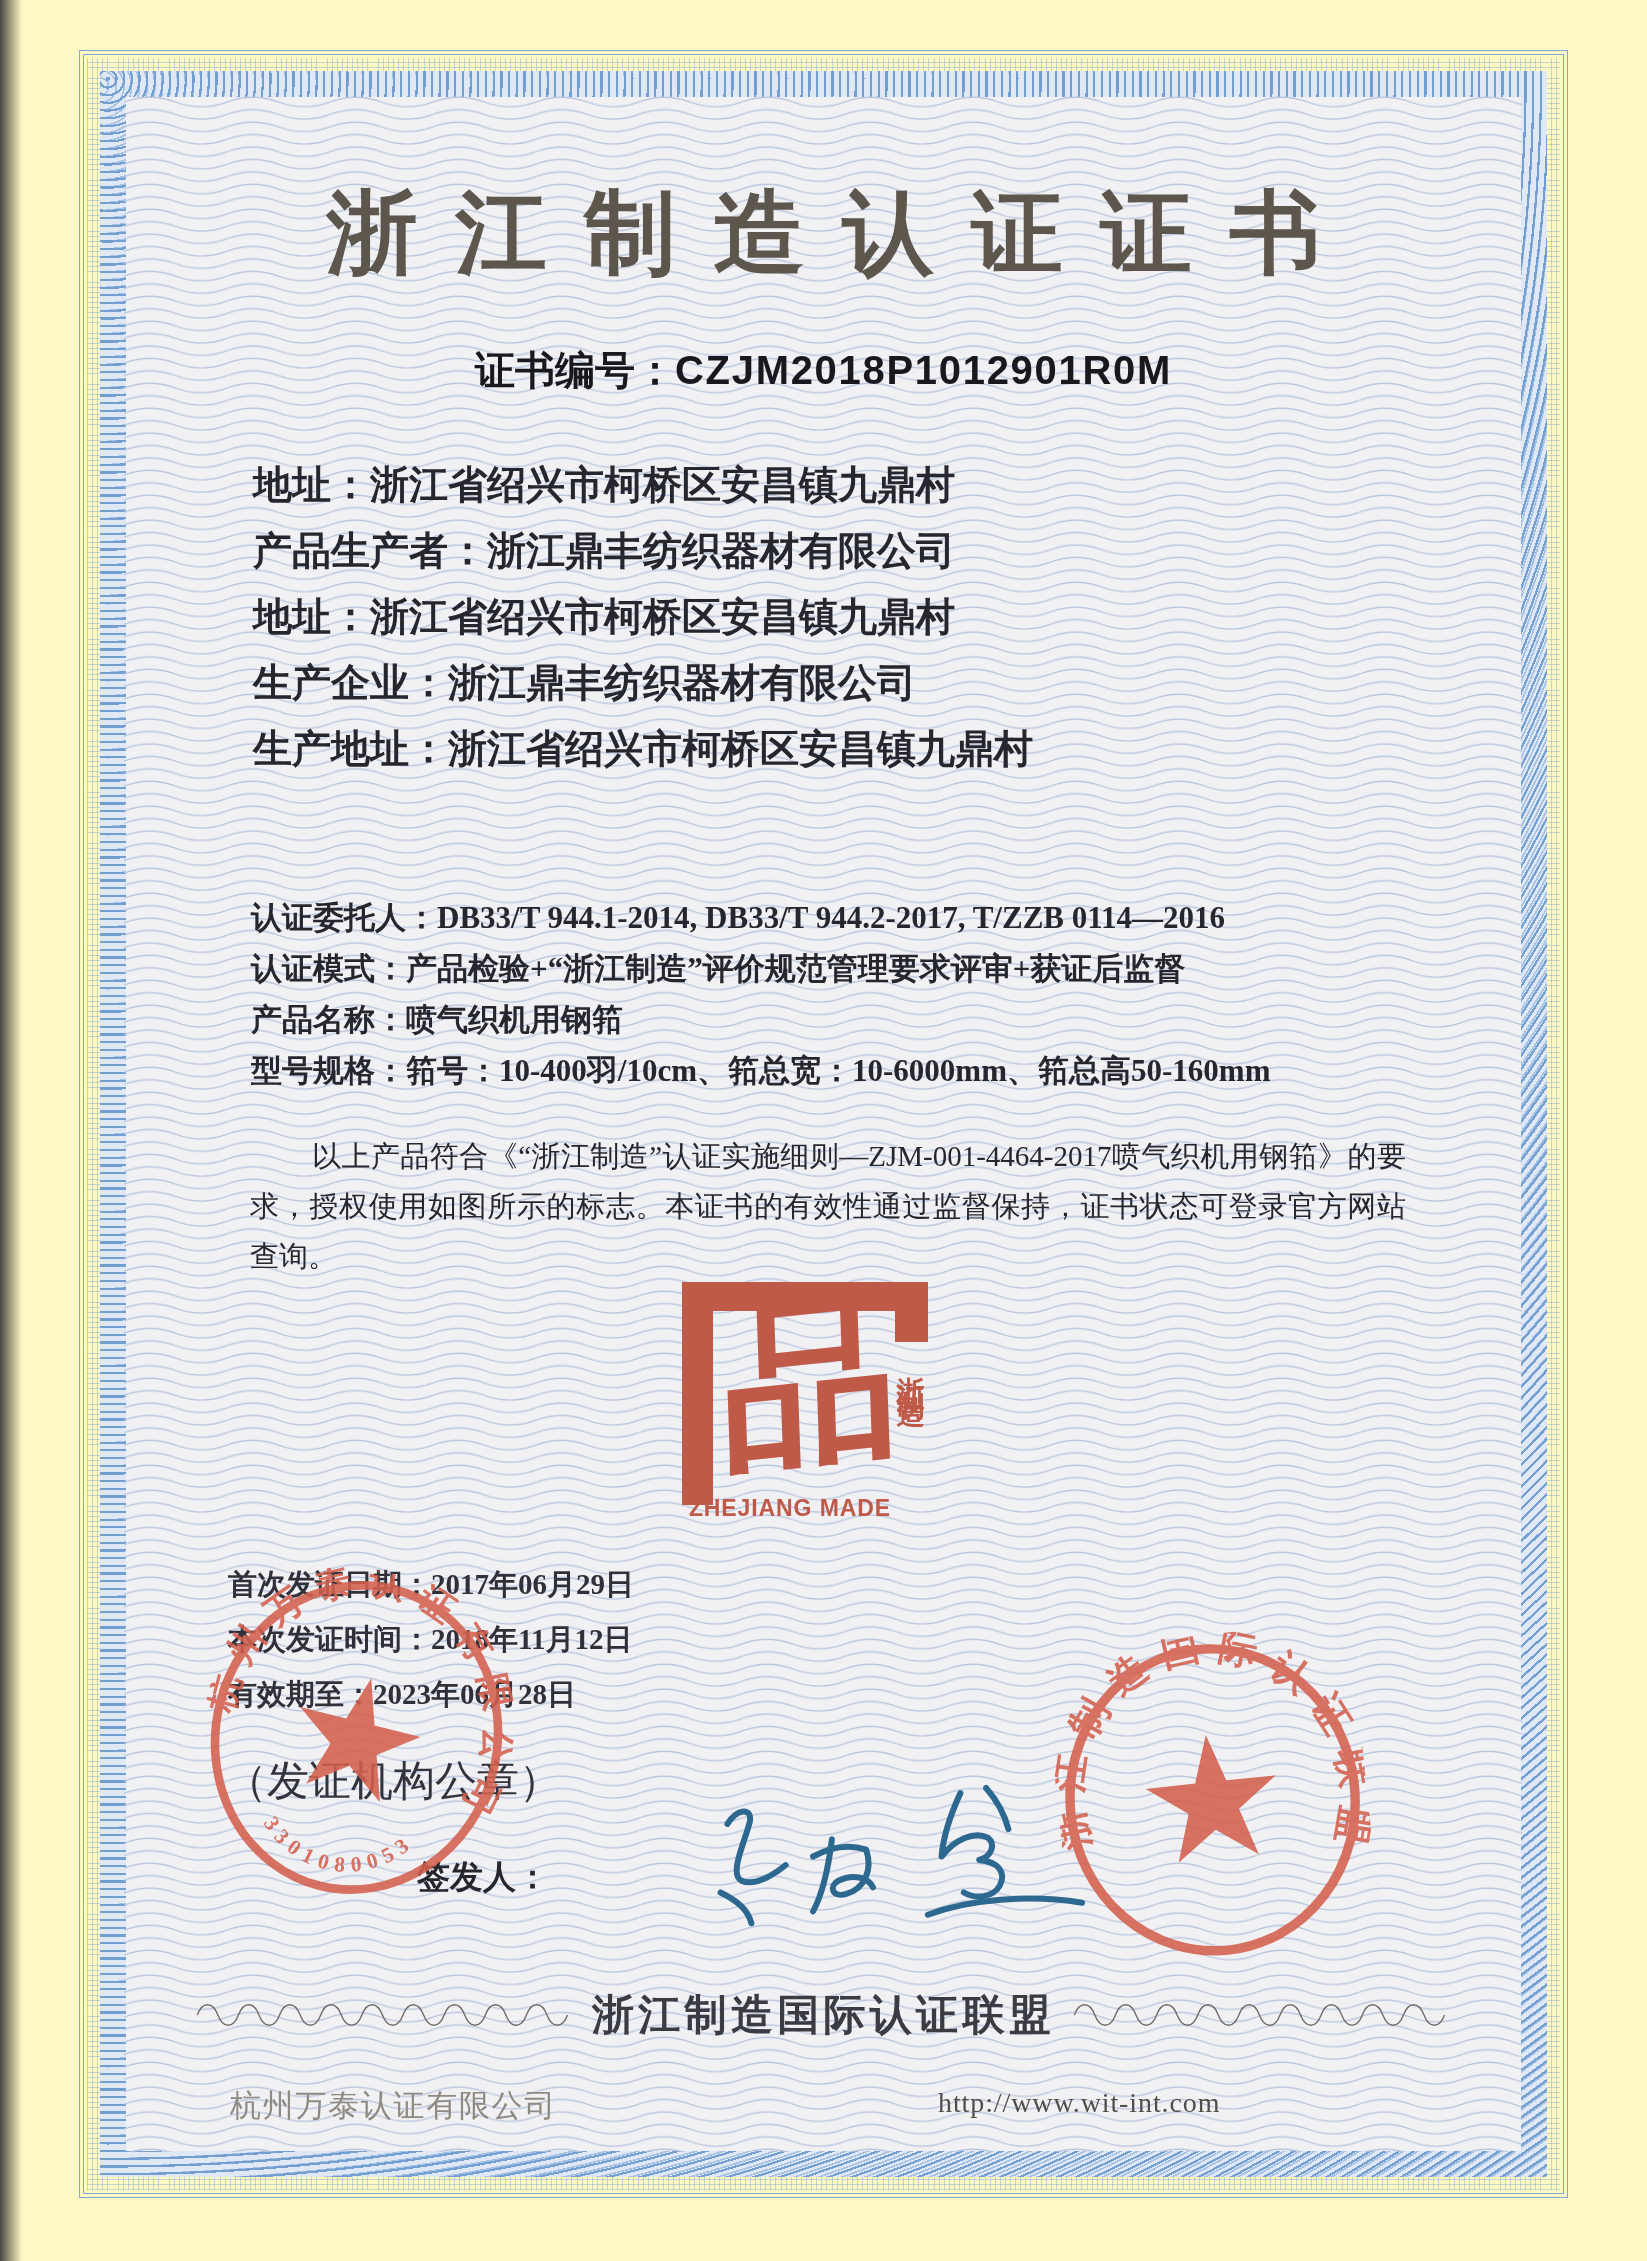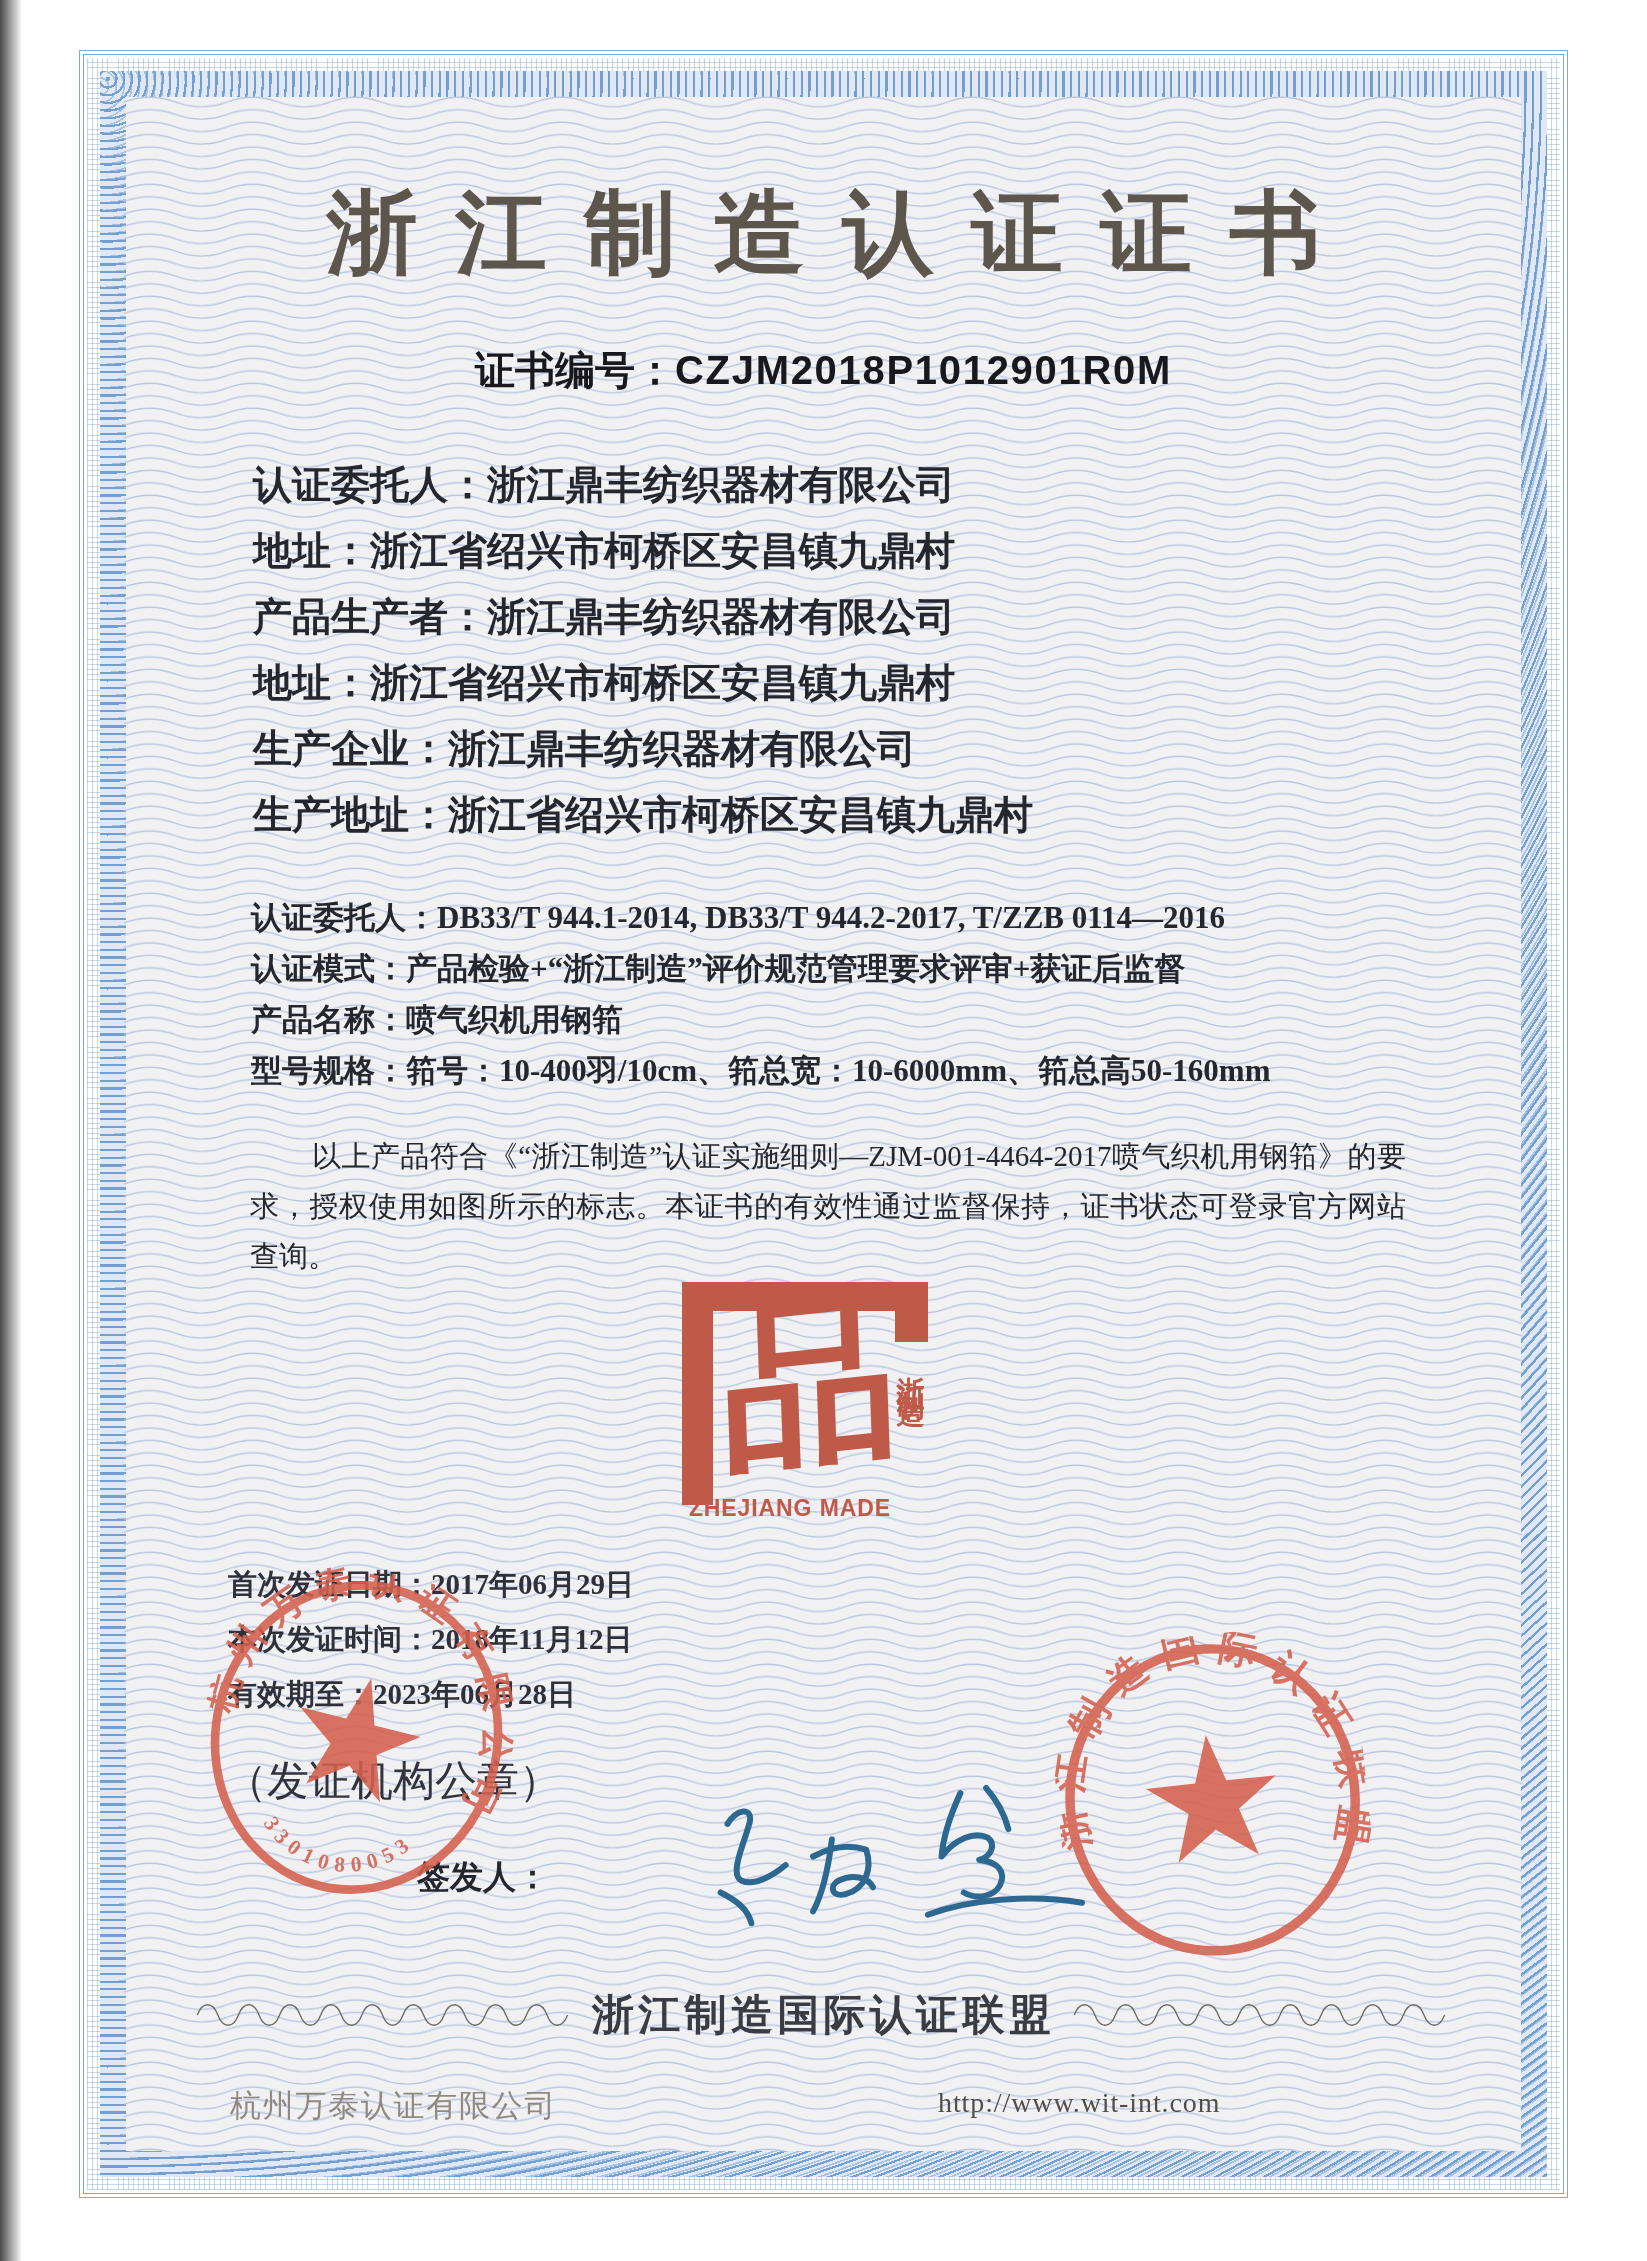--- a/index.html
+++ b/index.html
@@ -1,16 +1,16 @@
 <!DOCTYPE html>
 <html style="font-size:13.7px"><head>
 <meta charset="utf-8">
 <style>
   html,body{margin:0;padding:0;background:#dddbd6;}
-  .page{position:relative;width:1647px;height:2261px;background:#ffffff;overflow:hidden;
+  .page{position:relative;width:1647px;height:2261px;background:#fef9c3;overflow:hidden;
         font-family:"Liberation Serif","DejaVu Serif",serif;color:#23232b;}
   .scan-edge{position:absolute;left:0;top:0;width:22px;height:100%;
         background:linear-gradient(90deg,rgba(40,40,42,.85),rgba(40,40,42,0));}
 
   
   .frame{position:absolute;left:79px;top:50px;width:1489px;height:2148px;
         border:1.7px solid #7fa8d3;padding:2.6px;box-sizing:border-box;}
   .frame-inner1{width:100%;height:100%;border:0.9px solid #7fa8d3;box-sizing:border-box;padding:3.4px;}
   .frame-grid{width:100%;height:100%;box-sizing:border-box;padding:13px;
         background:repeating-linear-gradient(0deg,rgba(127,168,211,.45) 0 0.9px,transparent 0.9px 5.1px),
@@ -104,23 +104,20 @@
   <div class="layer">
 
     <div class="title">浙江制造认证证书</div>
 
     <div class="cert-line">
       <span>证书编号：</span><span class="cert-num">CZJM2018P1012901R0M</span>
     </div>
 
     <div class="fields">
       <div class="frow">
-        <span>认证委托人：</span><span>浙江鼎丰纺织器材有限公司</span>
-      </div>
-      <div class="frow">
         <span>地址：</span><span>浙江省绍兴市柯桥区安昌镇九鼎村</span>
       </div>
       <div class="frow">
         <span>产品生产者：</span><span>浙江鼎丰纺织器材有限公司</span>
       </div>
       <div class="frow">
         <span>地址：</span><span>浙江省绍兴市柯桥区安昌镇九鼎村</span>
       </div>
       <div class="frow">
         <span>生产企业：</span><span>浙江鼎丰纺织器材有限公司</span>

